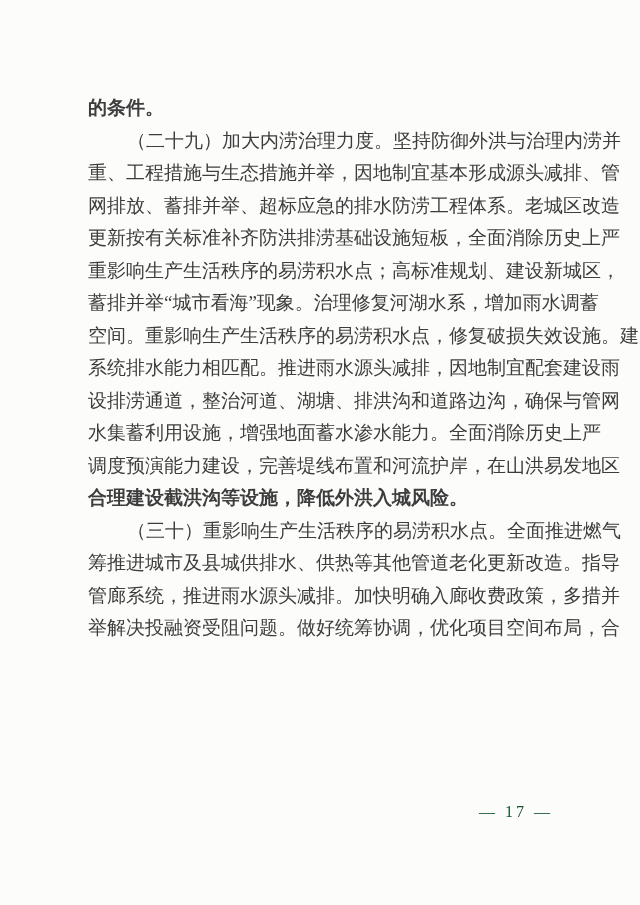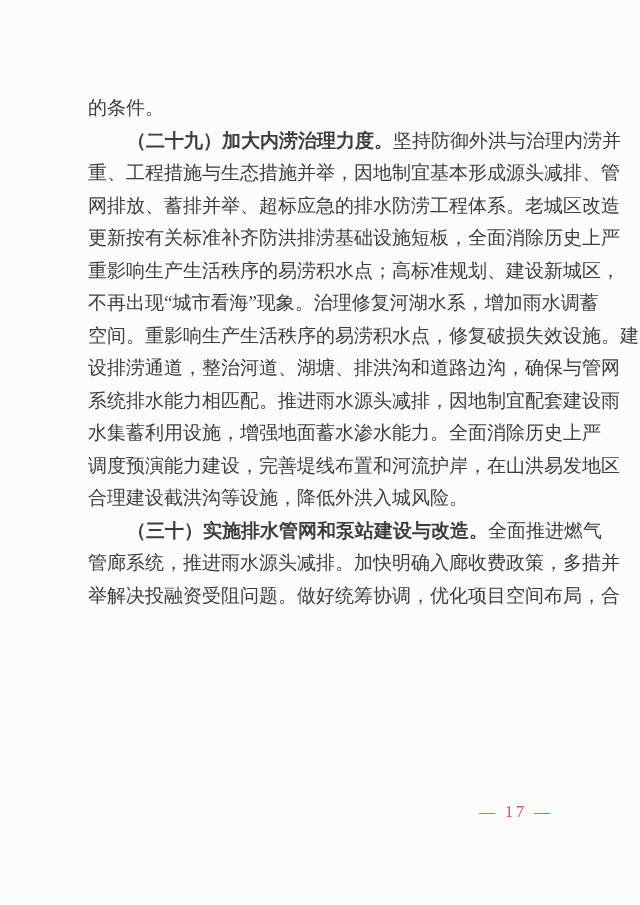--- a/index.html
+++ b/index.html
@@ -28,26 +28,27 @@
     line-height: 32.5px;
     height: 32.5px;
     white-space: nowrap;
     text-align: justify;
     text-align-last: justify;
     text-justify: inter-ideograph;
   }
   .line.flush {
     text-align: left;
     text-align-last: left;
+    font-weight: bold;
   }
   .line.indent {
     text-indent: 39px;
   }
   .b {
-    font-weight: 700;
+    font-weight: 400;
   }
   .footer {
     position: absolute;
     top: 803px;
     left: 88px;
     width: 465px;
     text-align: right;
     font-size: 16px;
     letter-spacing: 3px;
   }
@@ -56,25 +57,26 @@
 <body style="background: rgb(252, 252, 251);">
 
 <div class="page">
   <div class="textblock" id="doc-lines" style="color: rgb(61, 61, 61);">
       <div class="line flush">的条件。</div>
       <div class="line indent"><span class="b">（二十九）加大内涝治理力度。</span>坚持防御外洪与治理内涝并</div>
       <div class="line">重、工程措施与生态措施并举，因地制宜基本形成源头减排、管</div>
       <div class="line">网排放、蓄排并举、超标应急的排水防涝工程体系。老城区改造</div>
       <div class="line">更新按有关标准补齐防洪排涝基础设施短板，全面消除历史上严</div>
       <div class="line">重影响生产生活秩序的易涝积水点；高标准规划、建设新城区，</div>
-      <div class="line">不再出现“城市看海”现象。治理修复河湖水系，增加雨水调蓄</div>
+      <div class="line">蓄排并举“城市看海”现象。治理修复河湖水系，增加雨水调蓄</div>
       <div class="line">空间。重影响生产生活秩序的易涝积水点，修复破损失效设施。建</div>
+      <div class="line">系统排水能力相匹配。推进雨水源头减排，因地制宜配套建设雨</div>
       <div class="line">设排涝通道，整治河道、湖塘、排洪沟和道路边沟，确保与管网</div>
-      <div class="line">系统排水能力相匹配。推进雨水源头减排，因地制宜配套建设雨</div>
       <div class="line">水集蓄利用设施，增强地面蓄水渗水能力。全面消除历史上严</div>
       <div class="line">调度预演能力建设，完善堤线布置和河流护岸，在山洪易发地区</div>
       <div class="line flush">合理建设截洪沟等设施，降低外洪入城风险。</div>
-      <div class="line indent"><span class="b">（三十）实施排水管网和泵站建设与改造。</span>全面推进燃气</div>
+      <div class="line indent"><span class="b">（三十）重影响生产生活秩序的易涝积水点。</span>全面推进燃气</div>
+      <div class="line">筹推进城市及县城供排水、供热等其他管道老化更新改造。指导</div>
       <div class="line">管廊系统，推进雨水源头减排。加快明确入廊收费政策，多措并</div>
       <div class="line">举解决投融资受阻问题。做好统筹协调，优化项目空间布局，合</div>
     </div>
-  <div class="footer" style="color: #ef4444;">— 17 —</div>
+  <div class="footer" style="color: #14532d;">— 17 —</div>
 </div>
 
 </body></html>

